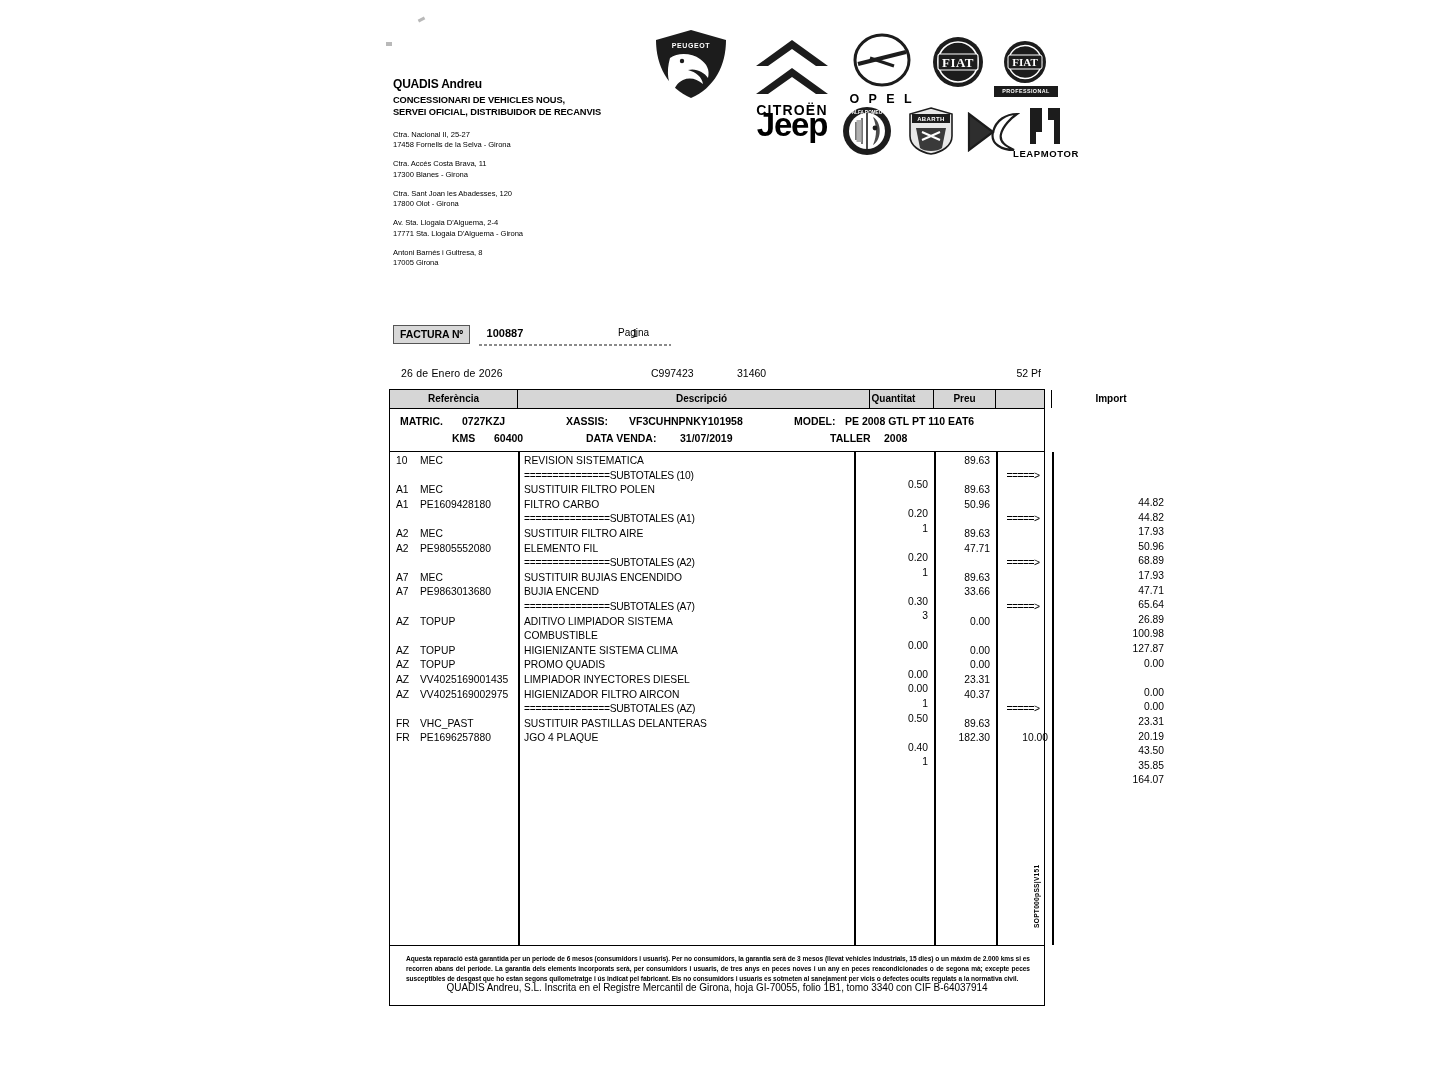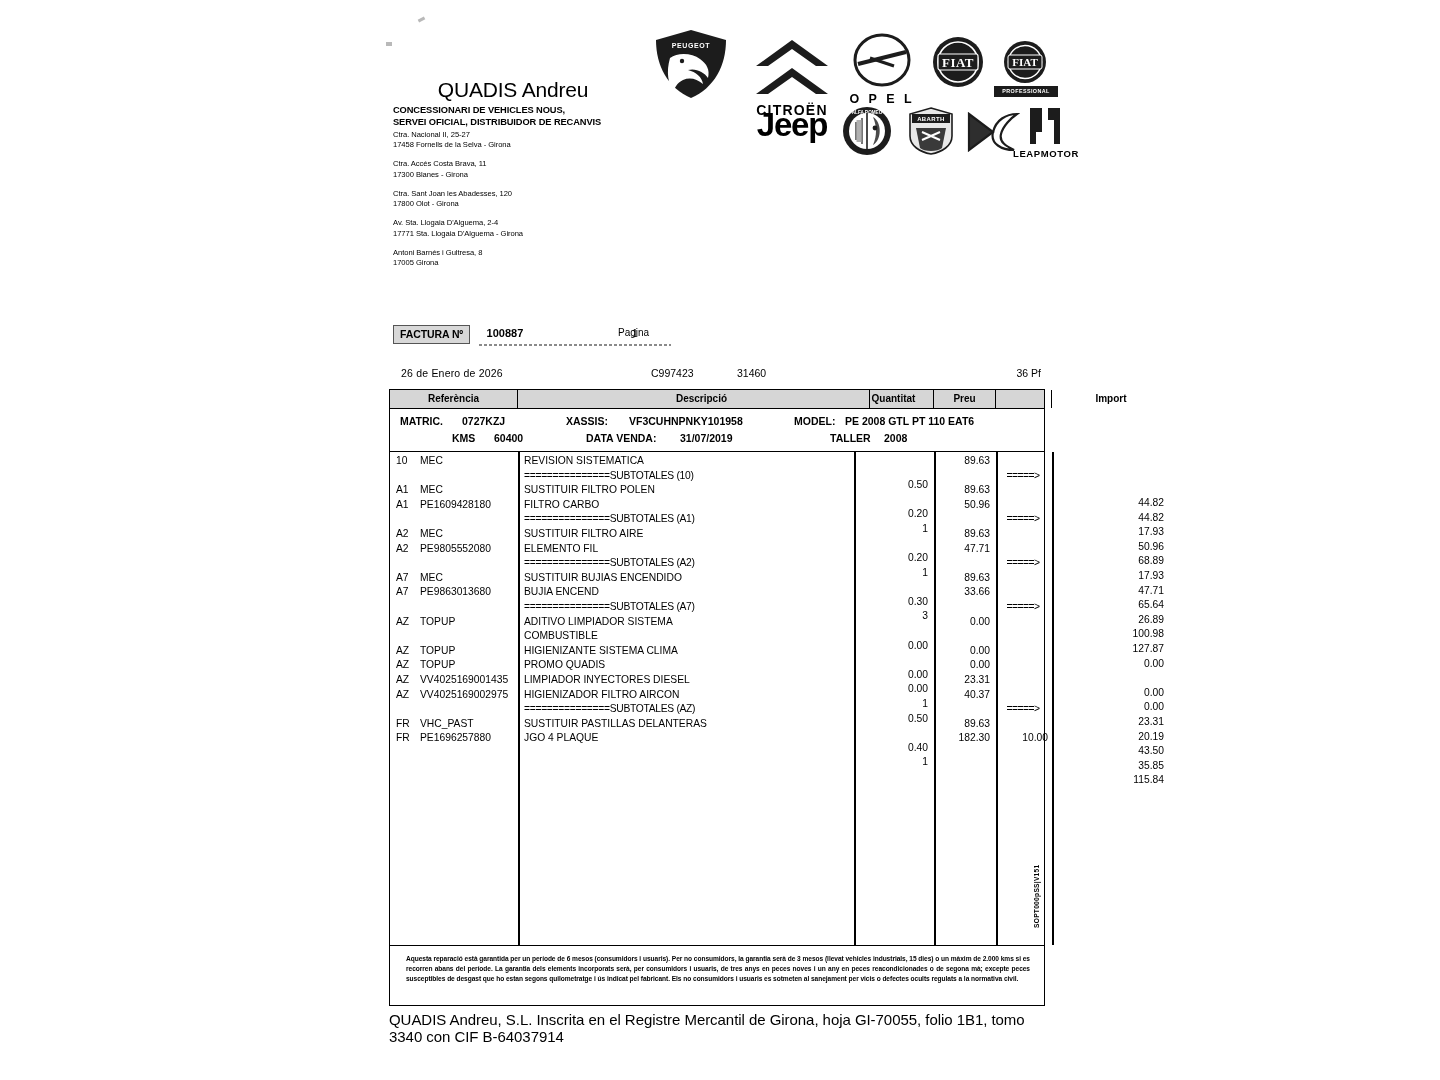--- a/index.html
+++ b/index.html
@@ -28,25 +28,24 @@
   #art1 { left: 418px; top: 18px; width: 7px; height: 3px; transform: rotate(-28deg); }
   #art2 { left: 386px; top: 42px; width: 6px; height: 4px; }
 
   
   .brand {
     position: absolute;
     left: 393px; top: 78px;
     width: 240px;
   }
   .brand-name {
-    font-size: 21px;
-    font-weight: normal;
+    font-size: 12px;
+    font-weight: bold;
     letter-spacing: -0.2px;
     line-height: 1.1;
-    text-align: center;
   }
   .brand-sub {
     margin-top: 3px;
     font-size: 9.3px;
     font-weight: bold;
     line-height: 1.32;
     letter-spacing: -0.1px;
   }
   .addresses {
     position: absolute;
@@ -263,24 +262,24 @@
     font-size: 6.6px;
     font-weight: bold;
     letter-spacing: 0.3px;
     white-space: nowrap;
     transform: rotate(-90deg);
     transform-origin: 0 0;
     width: 72px;
   }
   .registry {
     position: absolute;
-    left: 389px; top: 1011px;
+    left: 389px; top: 982px;
     width: 656px;
-    text-align: left;
-    font-size: 15px;
+    text-align: center;
+    font-size: 10px;
     letter-spacing: -0.05px;
   }
 </style>
 </head>
 <body>
 
 <div class="page">
 
   <div class="artifact" id="art1"></div>
   <div class="artifact" id="art2"></div>
@@ -397,21 +396,21 @@
     <span class="factura-num">100887</span>
     <span class="pagina-label">Pagina</span>
     <span class="pagina-num">1</span>
     <span class="factura-underline"></span>
   </div>
 
   <div class="meta-row">
     <span class="meta-date">26 de Enero   de 2026</span>
     <span class="meta-code">C997423</span>
     <span class="meta-num">31460</span>
-    <span class="meta-right">36 Pf</span>
+    <span class="meta-right">52 Pf</span>
   </div>
 
   <div class="table">
 
     <div class="thead">
       <div class="th th-ref sep">Referència</div>
       <div class="th th-desc sep">Descripció</div>
       <div class="th th-qty sep">Quantitat</div>
       <div class="th th-preu sep">Preu</div>
       <div class="th th-blank sep"></div>
@@ -585,21 +584,21 @@
             <span class="c c-mid"></span>
             <span class="c c-imp">35.85</span>
           </div>
           <div class="row">
             <span class="c c-code">FR</span>
             <span class="c c-ref">PE1696257880</span>
             <span class="c c-desc">JGO 4 PLAQUE</span>
             <span class="c c-qty">1</span>
             <span class="c c-preu">182.30</span>
             <span class="c c-mid">10.00</span>
-            <span class="c c-imp">115.84</span>
+            <span class="c c-imp">164.07</span>
           </div>
         </div>
     </div>
   </div>
 
   <div class="legal">
     <div class="legal-text">Aquesta reparació està garantida per un període de 6 mesos (consumidors i usuaris). Per no consumidors, la garantia serà de 3 mesos (llevat vehicles industrials, 15 dies) o un màxim de 2.000 kms si es recorren abans del període. La garantia dels elements incorporats serà, per consumidors i usuaris, de tres anys en peces noves i un any en peces reacondicionades o de segona mà; excepte peces susceptibles de desgast que ho estan segons quilometratge i ús indicat pel fabricant. Els no consumidors i usuaris es sotmeten al sanejament per vicis o defectes ocults regulats a la normativa civil.</div>
   </div>
 
   <div class="vcode">SOPT000pSS|V151</div>

